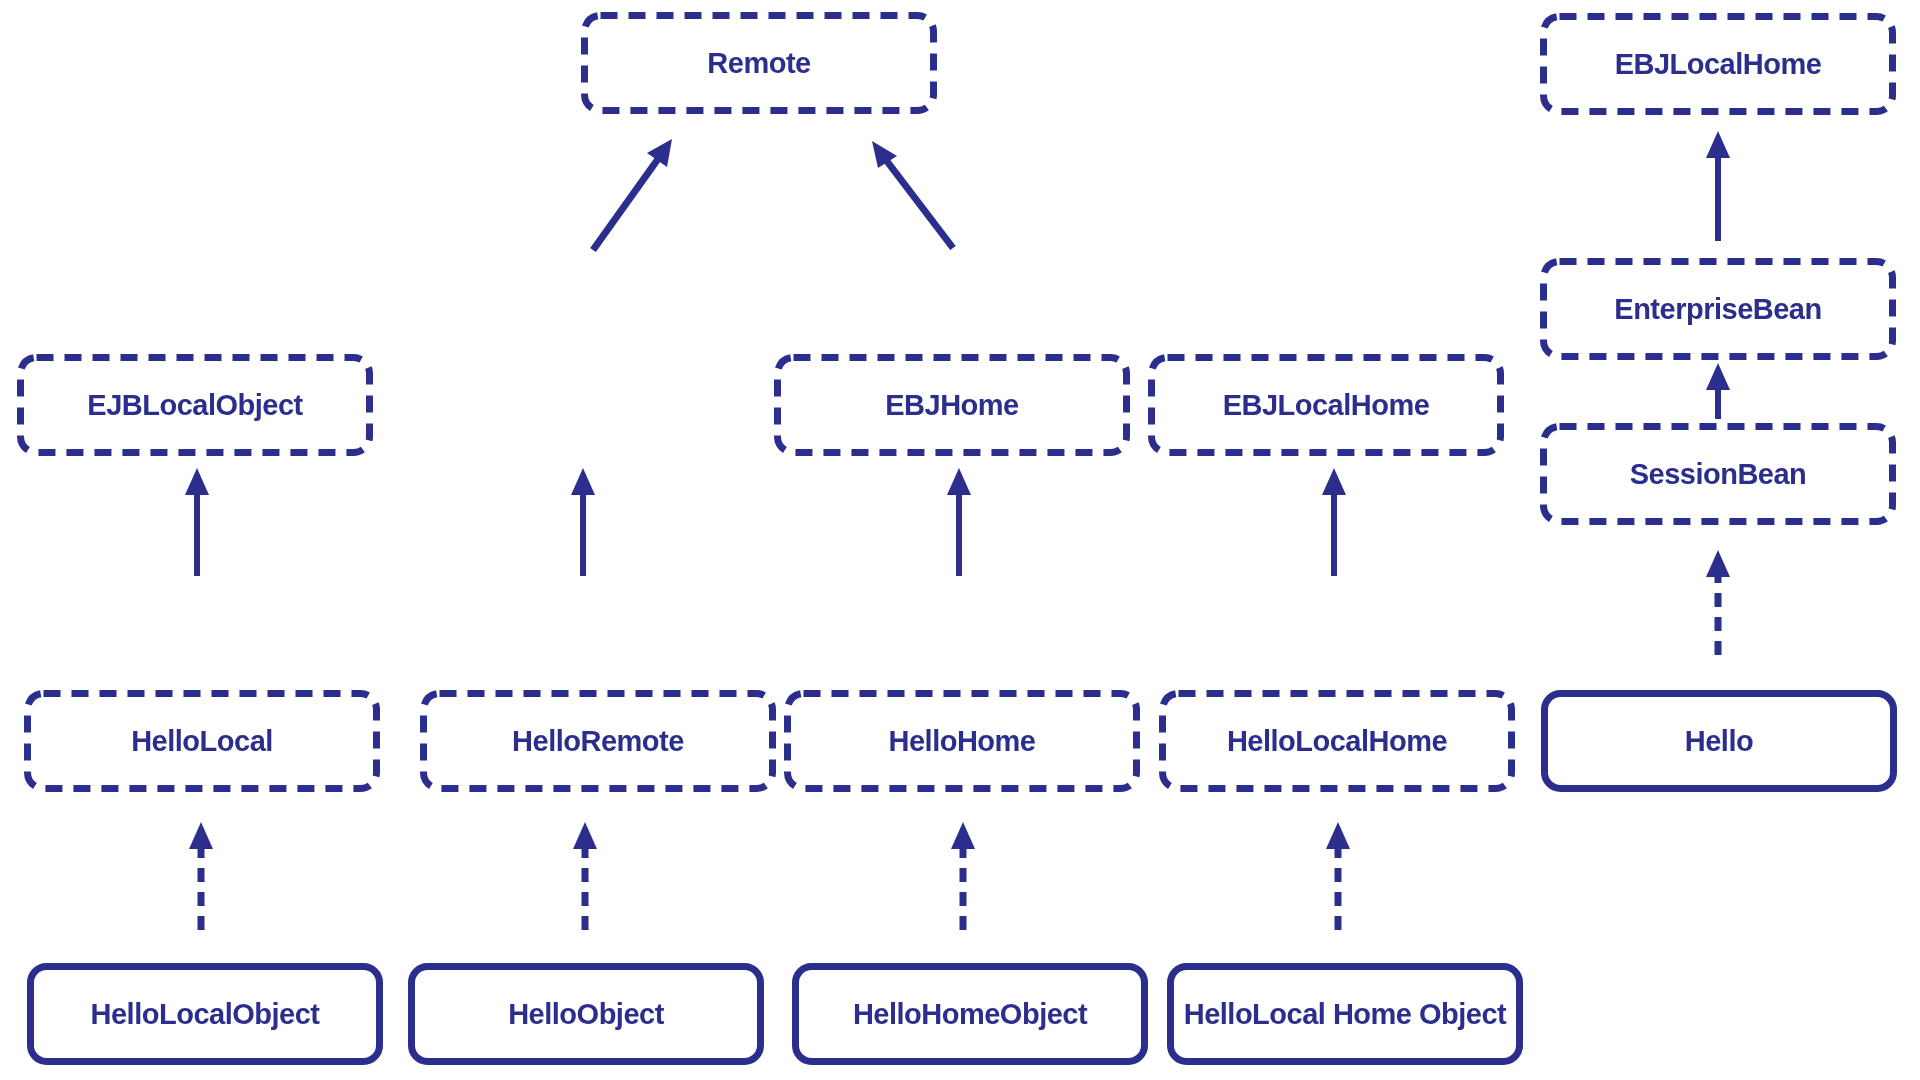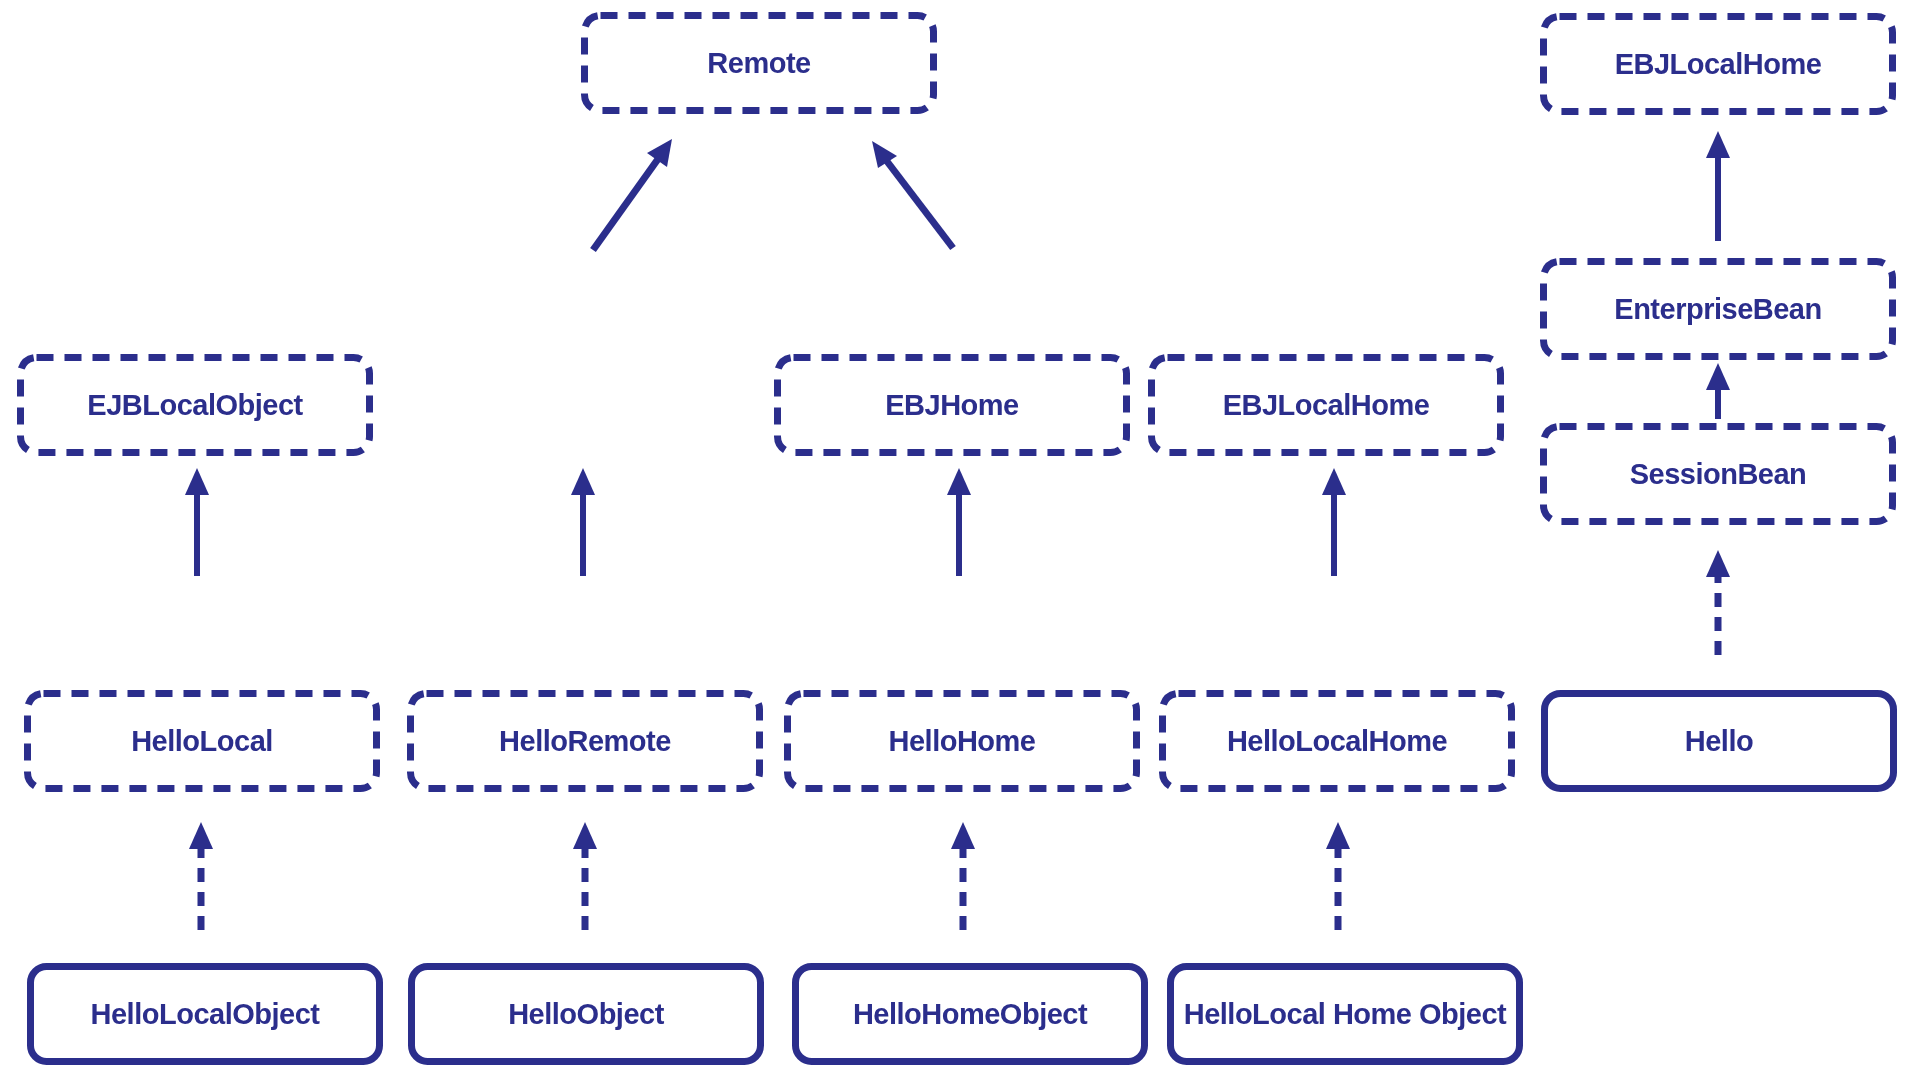--- a/index.html
+++ b/index.html
@@ -134,21 +134,21 @@
       </svg>
     <span class="lbl">EBJHome</span>
   </div>
 
   <div class="node dashed" style="left:24px;top:690px">
     <svg class="box" viewBox="0 0 356 102">
         <rect class="box-rect" x="3.5" y="3.5" width="349" height="95" rx="16"></rect>
       </svg>
     <span class="lbl">HelloLocal</span>
   </div>
-  <div class="node dashed" style="left:407px;top:690px">
+  <div class="node dashed" style="left:420px;top:690px">
     <svg class="box" viewBox="0 0 356 102">
         <rect class="box-rect" x="3.5" y="3.5" width="349" height="95" rx="16"></rect>
       </svg>
     <span class="lbl">HelloRemote</span>
   </div>
   <div class="node dashed" style="left:784px;top:690px">
     <svg class="box" viewBox="0 0 356 102">
         <rect class="box-rect" x="3.5" y="3.5" width="349" height="95" rx="16"></rect>
       </svg>
     <span class="lbl">HelloHome</span>

